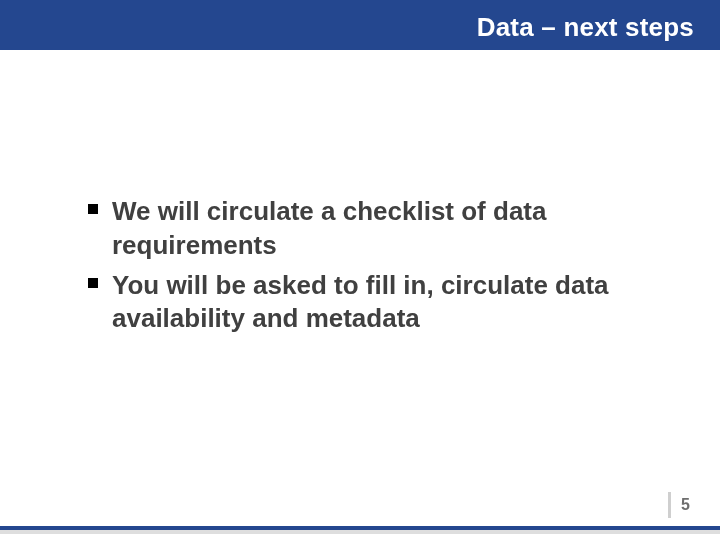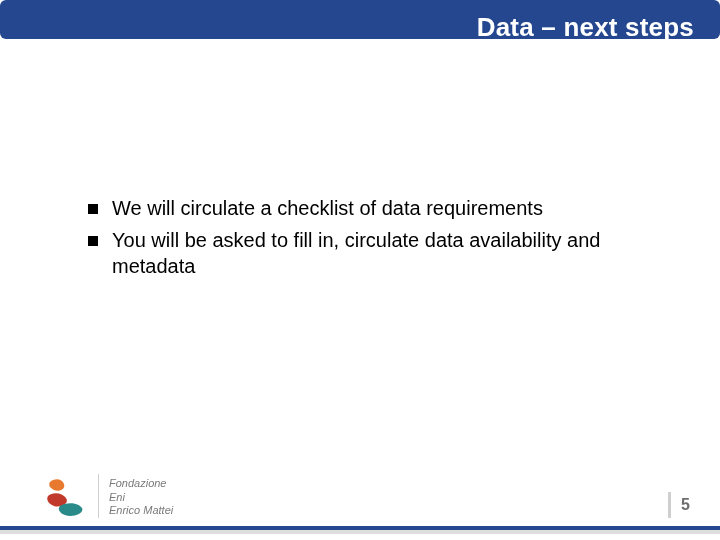--- a/index.html
+++ b/index.html
@@ -1,23 +1,23 @@
 <!DOCTYPE html>
 <html><head>
 <meta charset="utf-8">
 <style>
   * { margin: 0; padding: 0; box-sizing: border-box; }
   html, body { width: 720px; height: 540px; font-family: Arial, Helvetica, sans-serif; background: #fff; overflow: hidden; }
   .slide { position: relative; width: 720px; height: 540px; background: #fff; }
-  .titlebar { position: absolute; top: 0; left: 0; width: 720px; height: 39px; background: #24478f; border-radius: 6px; }
+  .titlebar { position: absolute; top: 0; left: 0; width: 720px; height: 50px; background: #24478f; }
   .title { position: absolute; top: 12px; right: 26px; color: #fff; font-size: 26px; font-weight: bold; letter-spacing: 0.2px; }
   .content { position: absolute; top: 195px; left: 88px; right: 88px; }
   .bullet { display: flex; align-items: flex-start; margin-bottom: 6px; }
   .bullet .marker { flex: 0 0 auto; width: 10px; height: 10px; background: #000; margin-top: 9px; margin-right: 14px; }
-  .bullet .text { flex: 1 1 auto; font-size: 20px; line-height: 1.3; color: #000000; }
+  .bullet .text { flex: 1 1 auto; font-size: 26px; line-height: 1.3; color: #404040; font-weight: bold; }
   .footer { position: absolute; bottom: 22px; left: 44px; right: 30px; height: 54px; }
   .logo { position: absolute; left: 0; bottom: 0; display: flex; align-items: flex-end; }
   .logo-mark { width: 44px; height: 42px; position: relative; }
   .logo-divider { width: 1px; height: 44px; background: #cfcfcf; margin: 0 10px; }
   .logo-text { display: flex; flex-direction: column; font-size: 11px; line-height: 1.25; color: #7a7a7a; font-style: italic; }
   .pagenum-wrap { position: absolute; right: 0; bottom: 0; display: flex; align-items: center; }
   .pagenum-bar { width: 3px; height: 26px; background: #cfcfcf; margin-right: 10px; }
   .pagenum { font-size: 16px; font-weight: bold; color: #6e6e6e; }
   .baseline { position: absolute; bottom: 10px; left: 0; width: 720px; height: 4px; background: #24478f; }
   .baseline-shadow { position: absolute; bottom: 6px; left: 0; width: 720px; height: 4px; background: #dedede; }
@@ -36,35 +36,20 @@
       <span class="marker"></span>
       <span class="text">We will circulate a checklist of data requirements</span>
     </div>
     <div class="bullet">
       <span class="marker"></span>
       <span class="text">You will be asked to fill in, circulate data availability and metadata</span>
     </div>
   </div>
 
   <div class="footer">
-    <div class="logo">
-      <div class="logo-mark">
-        <svg viewBox="0 0 44 42" width="44" height="42">
-          <path d="M6 6 C 10 2, 18 2, 20 8 C 22 14, 14 16, 10 14 C 6 12, 4 9, 6 6 Z" fill="#e77a2f"></path>
-          <path d="M4 20 C 8 16, 18 16, 22 22 C 26 28, 16 32, 10 30 C 4 28, 2 23, 4 20 Z" fill="#c0392b"></path>
-          <path d="M16 30 C 22 26, 34 26, 38 32 C 40 36, 34 40, 26 40 C 18 40, 12 34, 16 30 Z" fill="#2a8a8a"></path>
-        </svg>
-      </div>
-      <div class="logo-divider"></div>
-      <div class="logo-text">
-        <span>Fondazione</span>
-        <span>Eni</span>
-        <span>Enrico Mattei</span>
-      </div>
-    </div>
     <div class="pagenum-wrap">
       <div class="pagenum-bar"></div>
       <div class="pagenum">5</div>
     </div>
   </div>
 
   <div class="baseline-shadow"></div>
   <div class="baseline"></div>
 </div>
 

